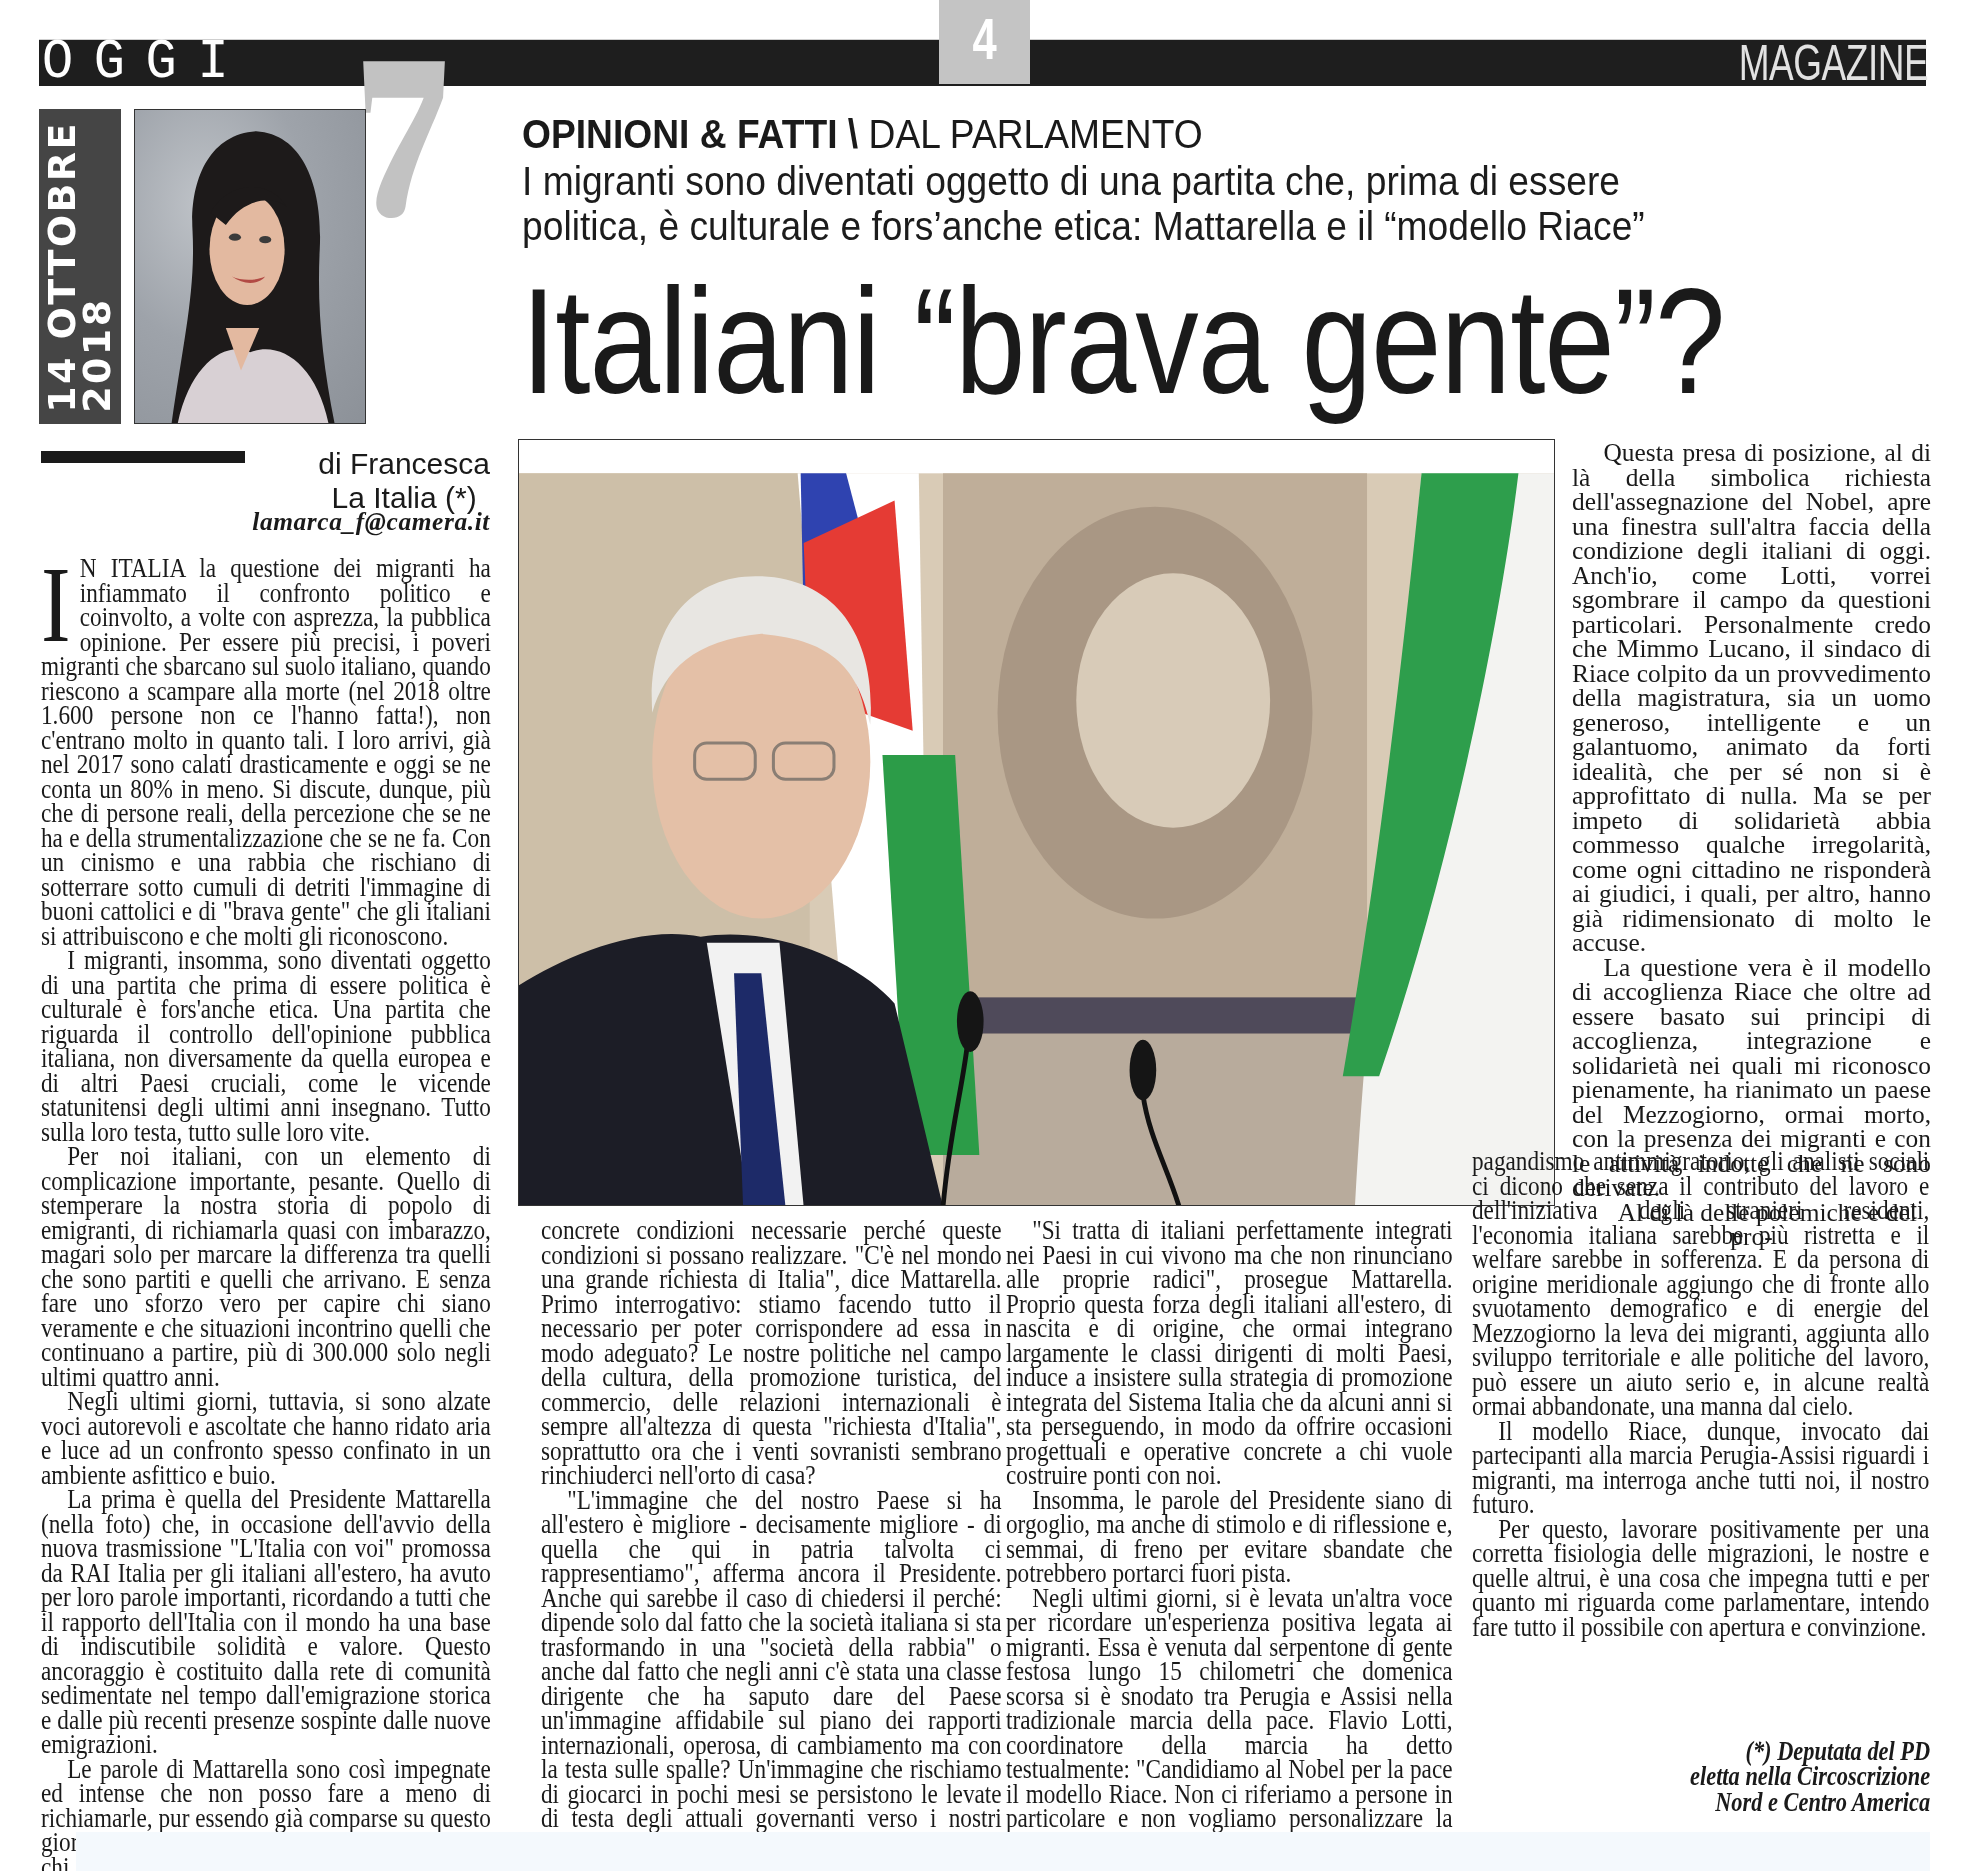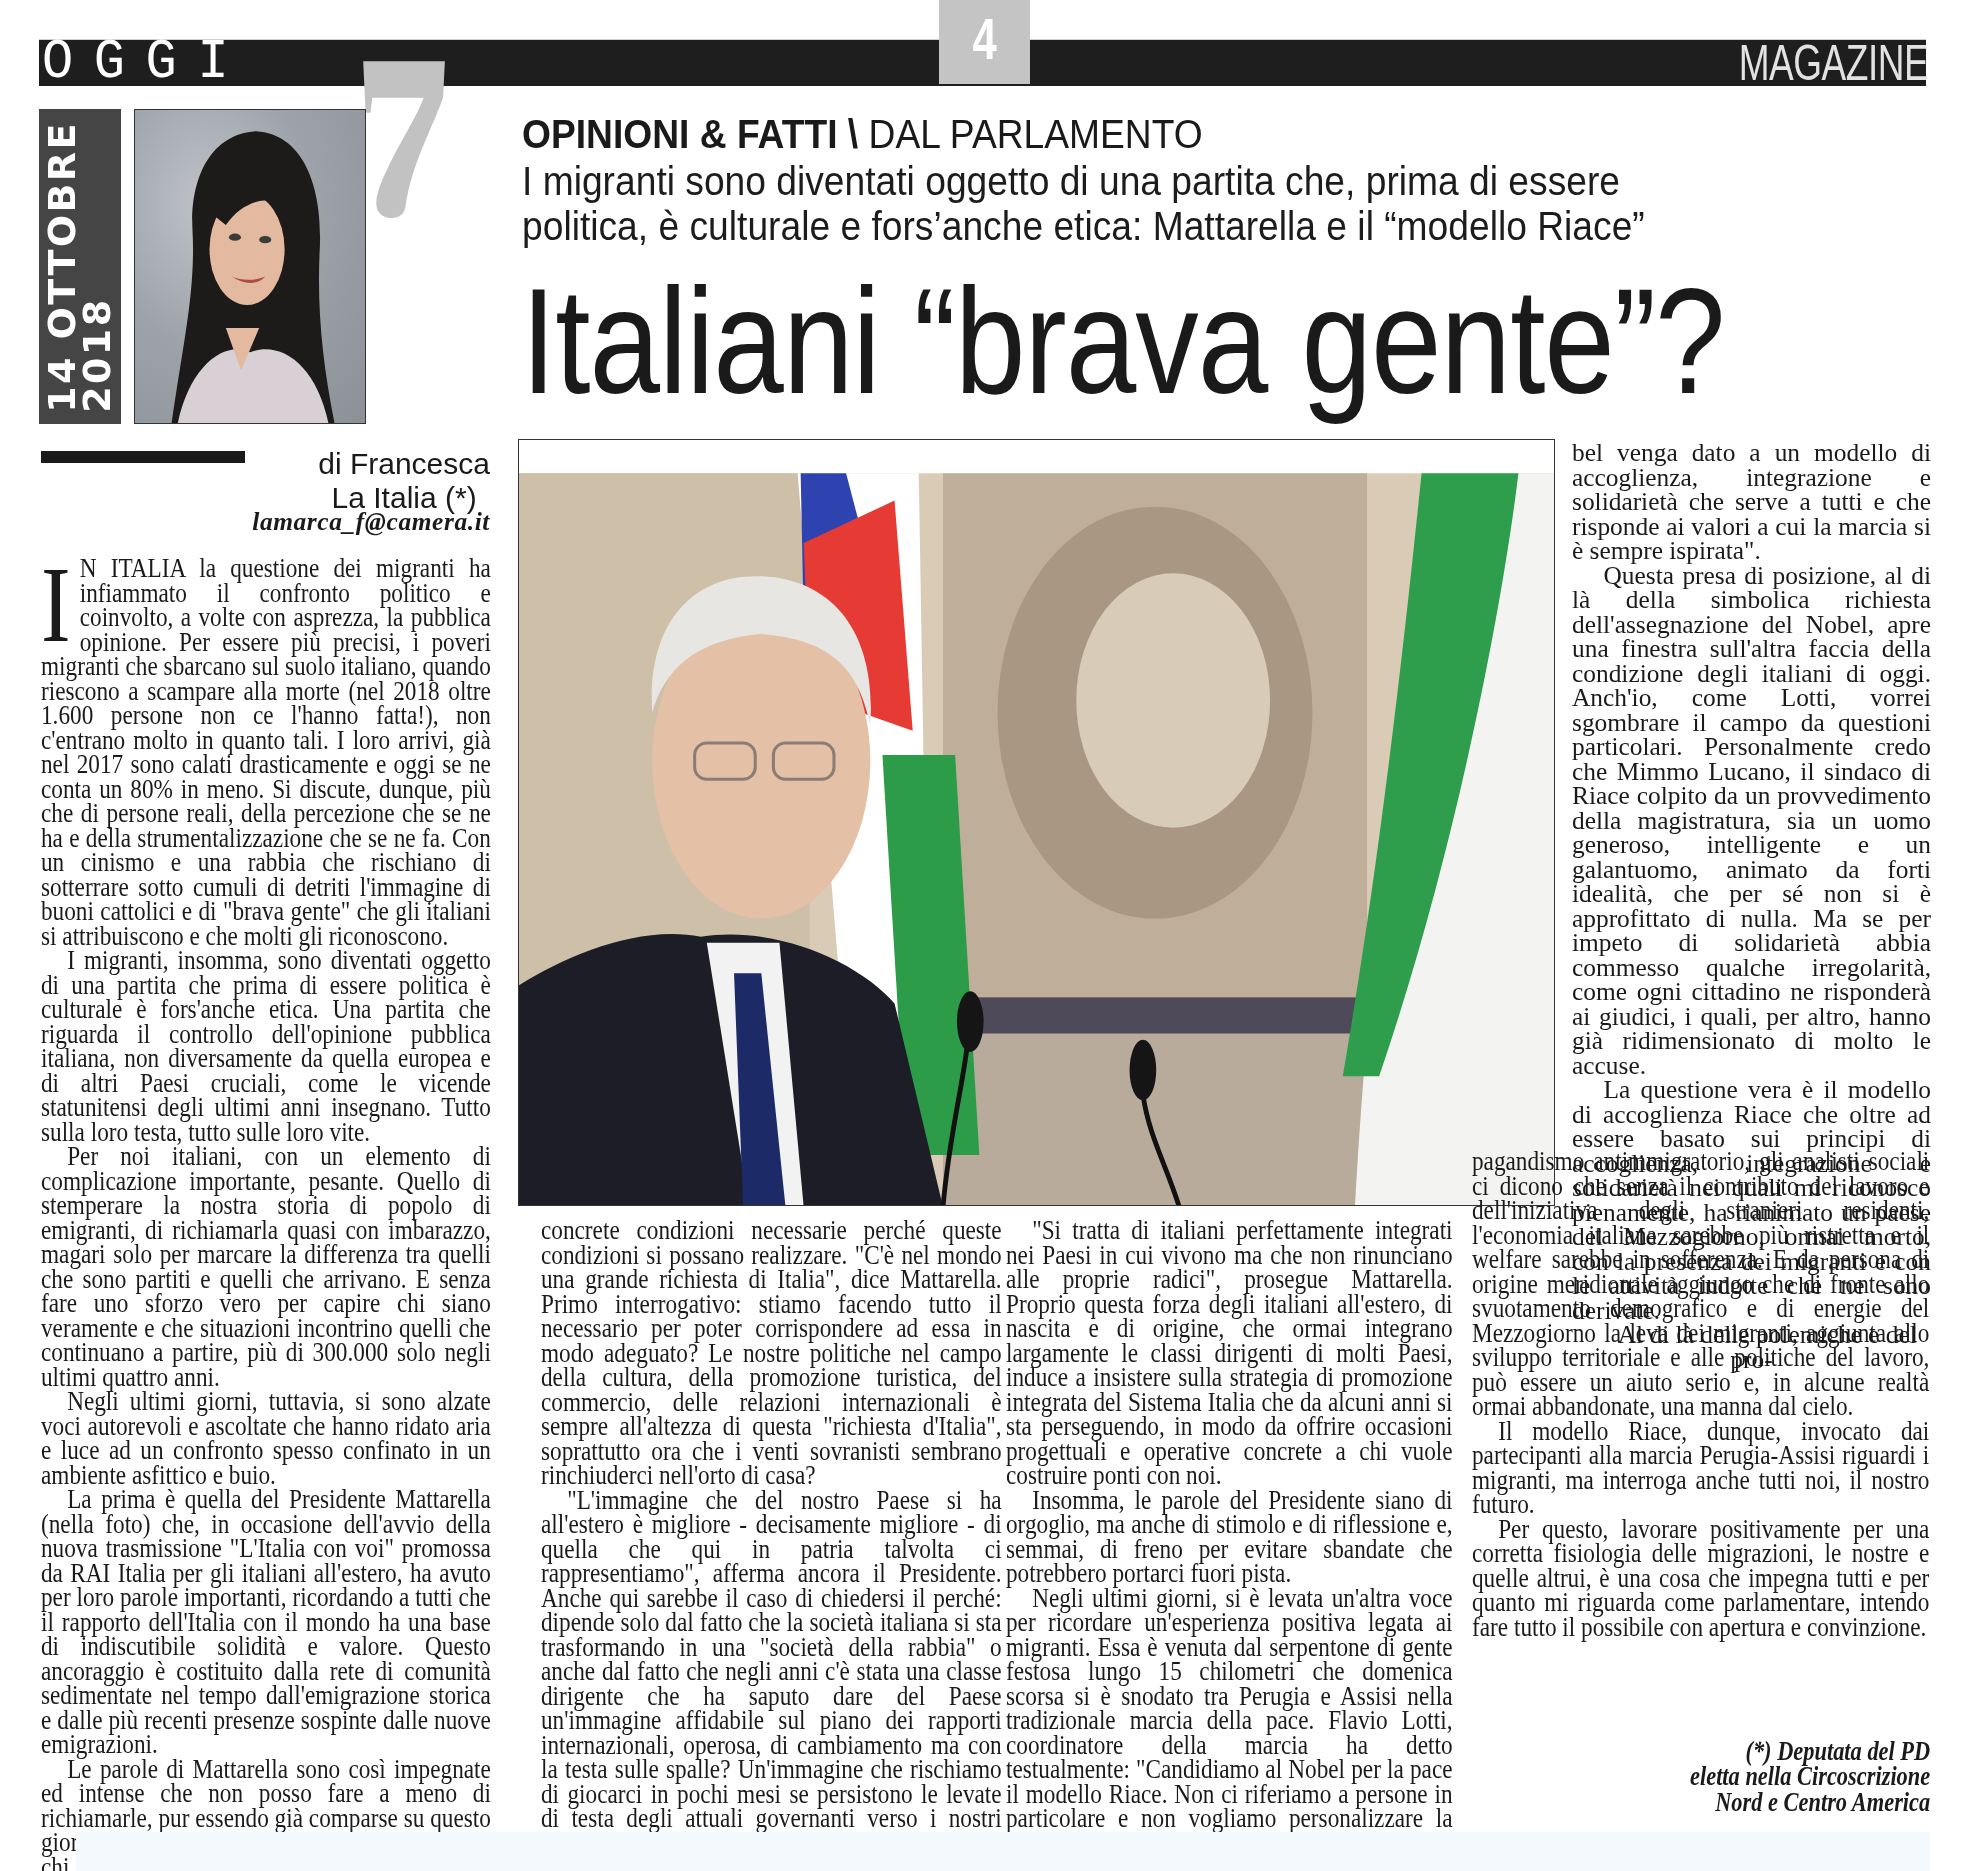--- a/index.html
+++ b/index.html
@@ -157,21 +157,20 @@
 <div class="abs col col3">
   <div class="inner">
     <p>"Si tratta di italiani perfettamente integrati nei Paesi in cui vivono ma che non rinunciano alle proprie radici", prosegue Mattarella. Proprio questa forza degli italiani all'estero, di nascita e di origine, che ormai integrano largamente le classi dirigenti di molti Paesi, induce a insistere sulla strategia di promozione integrata del Sistema Italia che da alcuni anni si sta perseguendo, in modo da offrire occasioni progettuali e operative concrete a chi vuole costruire ponti con noi.</p>
     <p>Insomma, le parole del Presidente siano di orgoglio, ma anche di stimolo e di riflessione e, semmai, di freno per evitare sbandate che potrebbero portarci fuori pista.</p>
     <p>Negli ultimi giorni, si è levata un'altra voce per ricordare un'esperienza positiva legata ai migranti. Essa è venuta dal serpentone di gente festosa lungo 15 chilometri che domenica scorsa si è snodato tra Perugia e Assisi nella tradizionale marcia della pace. Flavio Lotti, coordinatore della marcia ha detto testualmente: "Candidiamo al Nobel per la pace il modello Riace. Non ci riferiamo a persone in particolare e non vogliamo personalizzare la questione, ma come comitato organizzatore della marcia proponiamo che il prossimo No-</p>
   </div>
 </div>
 
 <div class="abs col col4a">
   <div class="inner">
-    <p class="first">bel venga dato a un modello di accoglienza, integrazione e solidarietà che serve a tutti e che risponde ai valori a cui la marcia si è sempre ispirata".</p>
     <p>Questa presa di posizione, al di là della simbolica richiesta dell'assegnazione del Nobel, apre una finestra sull'altra faccia della condizione degli italiani di oggi. Anch'io, come Lotti, vorrei sgombrare il campo da questioni particolari. Personalmente credo che Mimmo Lucano, il sindaco di Riace colpito da un provvedimento della magistratura, sia un uomo generoso, intelligente e un galantuomo, animato da forti idealità, che per sé non si è approfittato di nulla. Ma se per impeto di solidarietà abbia commesso qualche irregolarità, come ogni cittadino ne risponderà ai giudici, i quali, per altro, hanno già ridimensionato di molto le accuse.</p>
     <p>La questione vera è il modello di accoglienza Riace che oltre ad essere basato sui principi di accoglienza, integrazione e solidarietà nei quali mi riconosco pienamente, ha rianimato un paese del Mezzogiorno, ormai morto, con la presenza dei migranti e con le attività indotte che ne sono derivate.</p>
     <p style="text-align:center">Al di là delle polemiche e del pro-</p>
   </div>
 </div>
 
 <div class="abs col col4b">
   <div class="inner">
     <p class="first">pagandismo antimmigratorio, gli analisti sociali ci dicono che senza il contributo del lavoro e dell'iniziativa degli stranieri residenti, l'economia italiana sarebbe più ristretta e il welfare sarebbe in sofferenza. E da persona di origine meridionale aggiungo che di fronte allo svuotamento demografico e di energie del Mezzogiorno la leva dei migranti, aggiunta allo sviluppo territoriale e alle politiche del lavoro, può essere un aiuto serio e, in alcune realtà ormai abbandonate, una manna dal cielo.</p>
     <p>Il modello Riace, dunque, invocato dai partecipanti alla marcia Perugia-Assisi riguardi i migranti, ma interroga anche tutti noi, il nostro futuro.</p>

